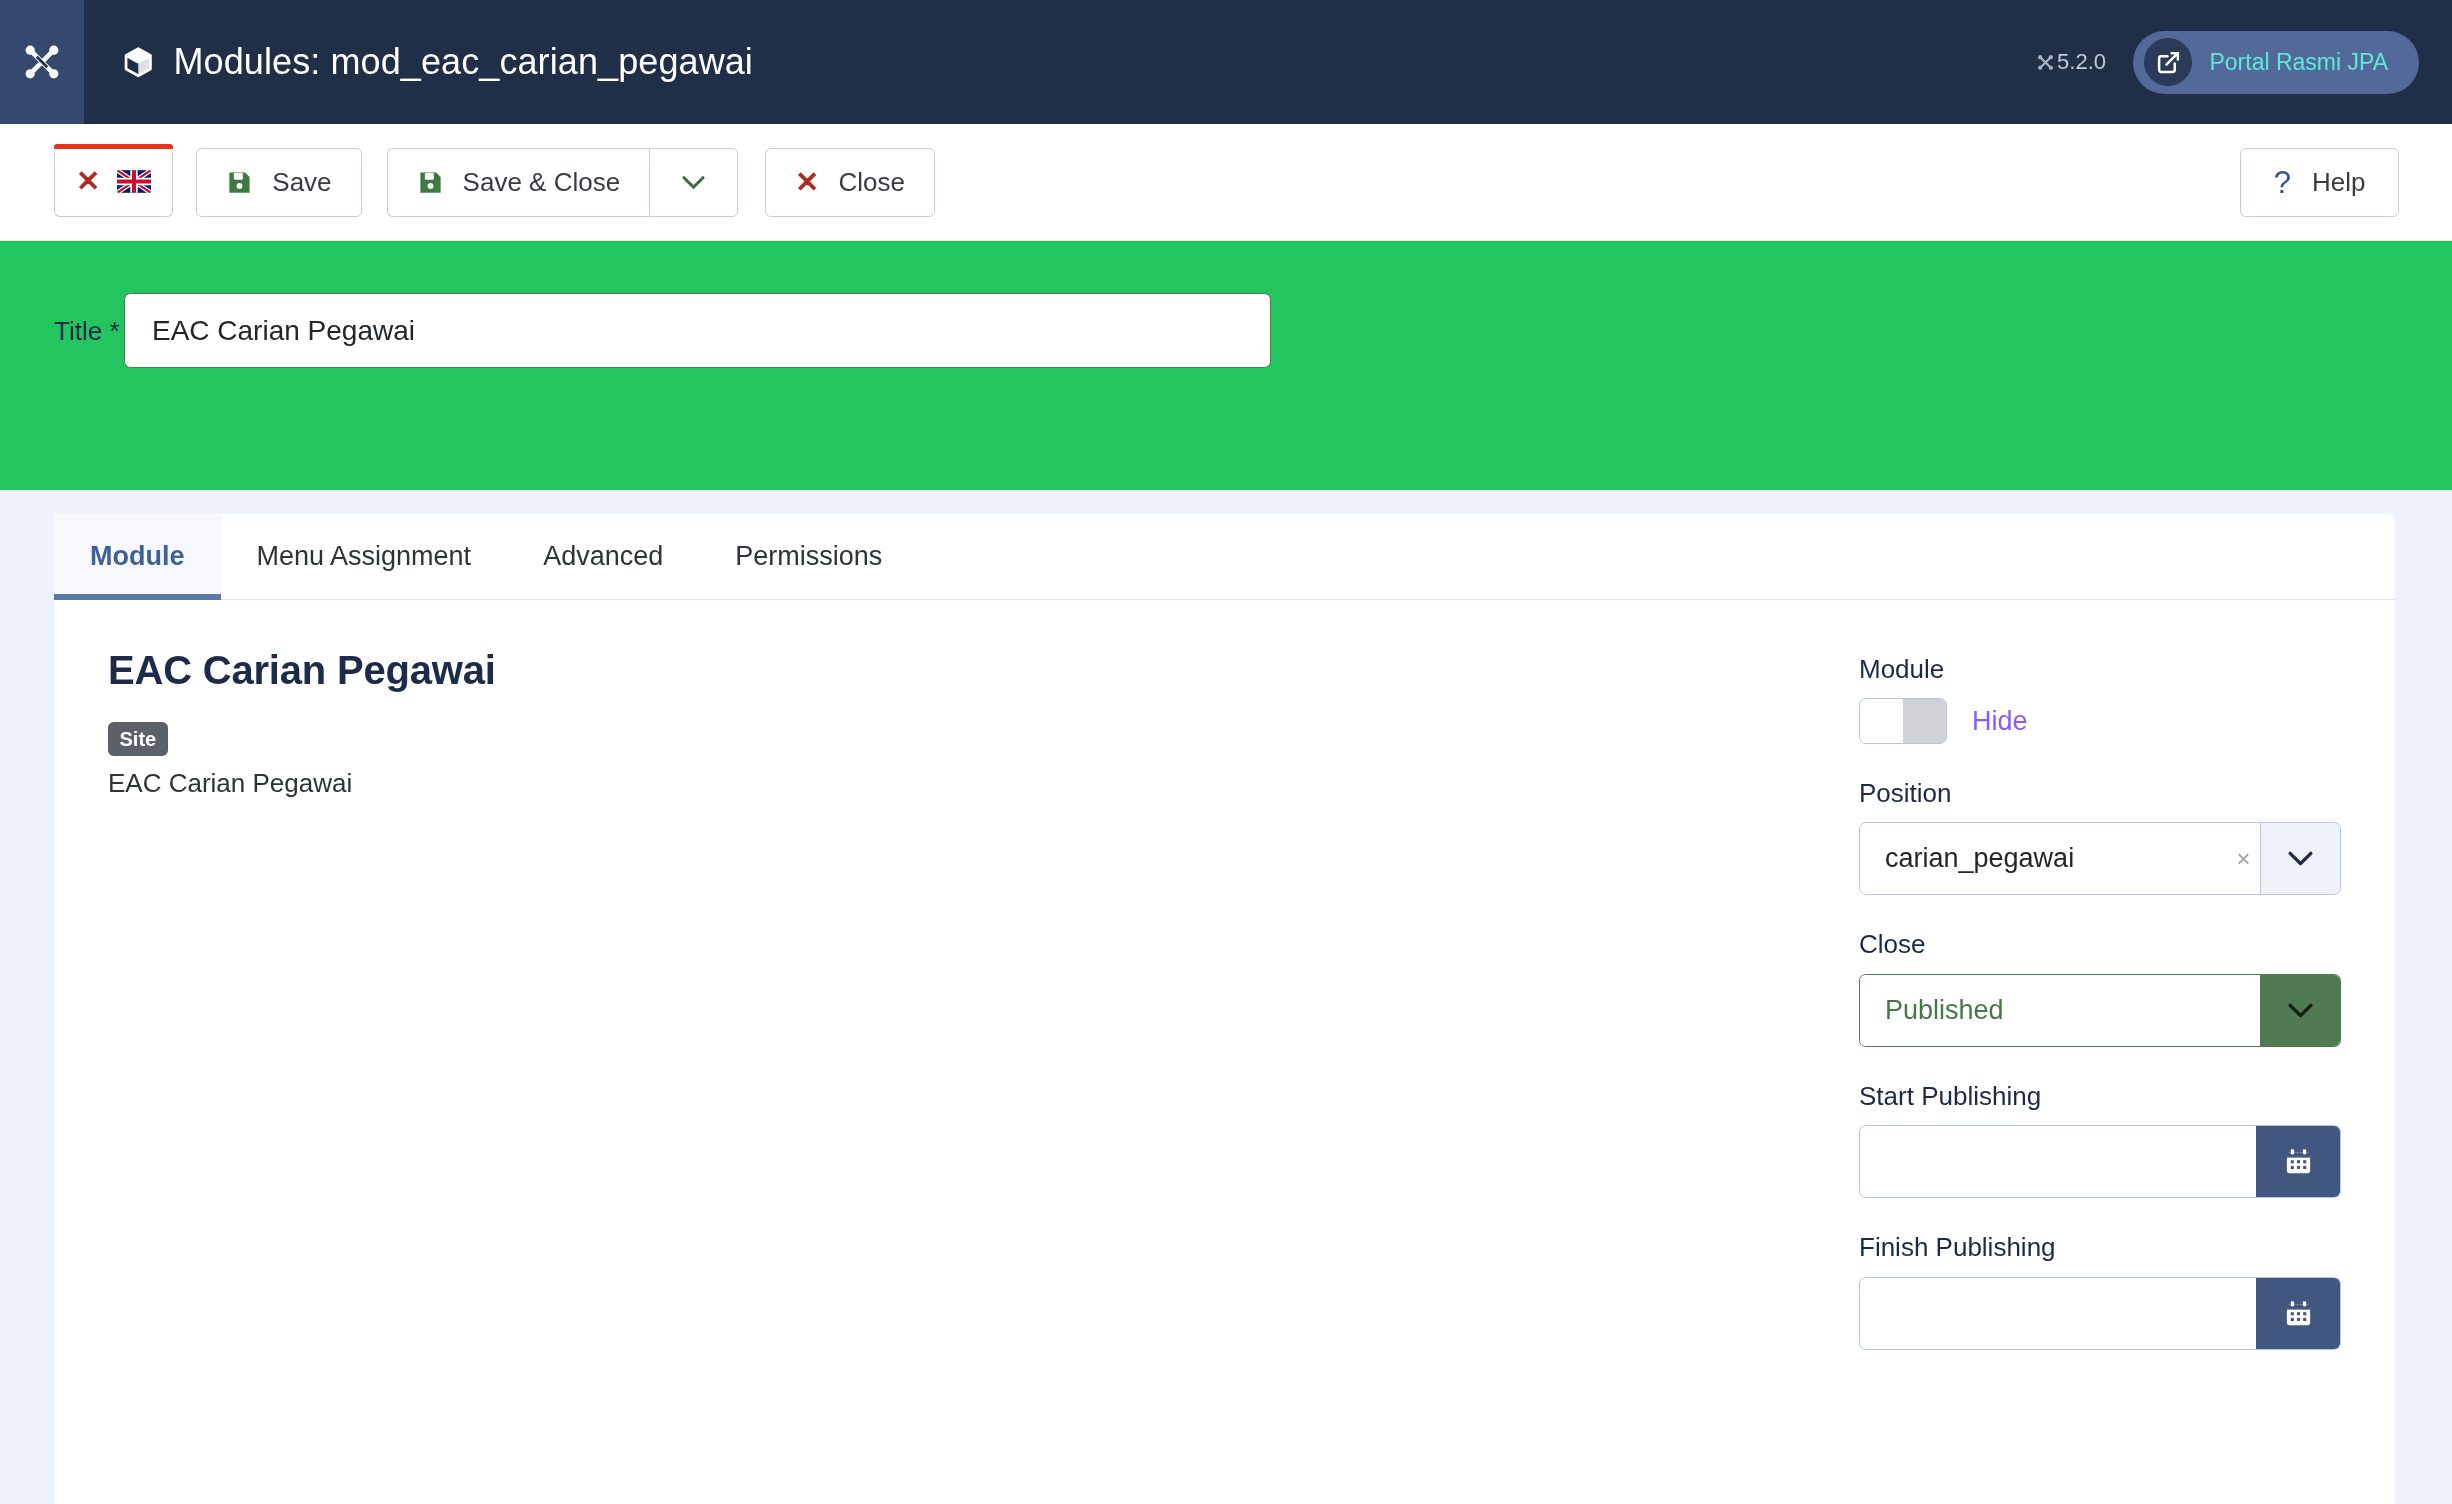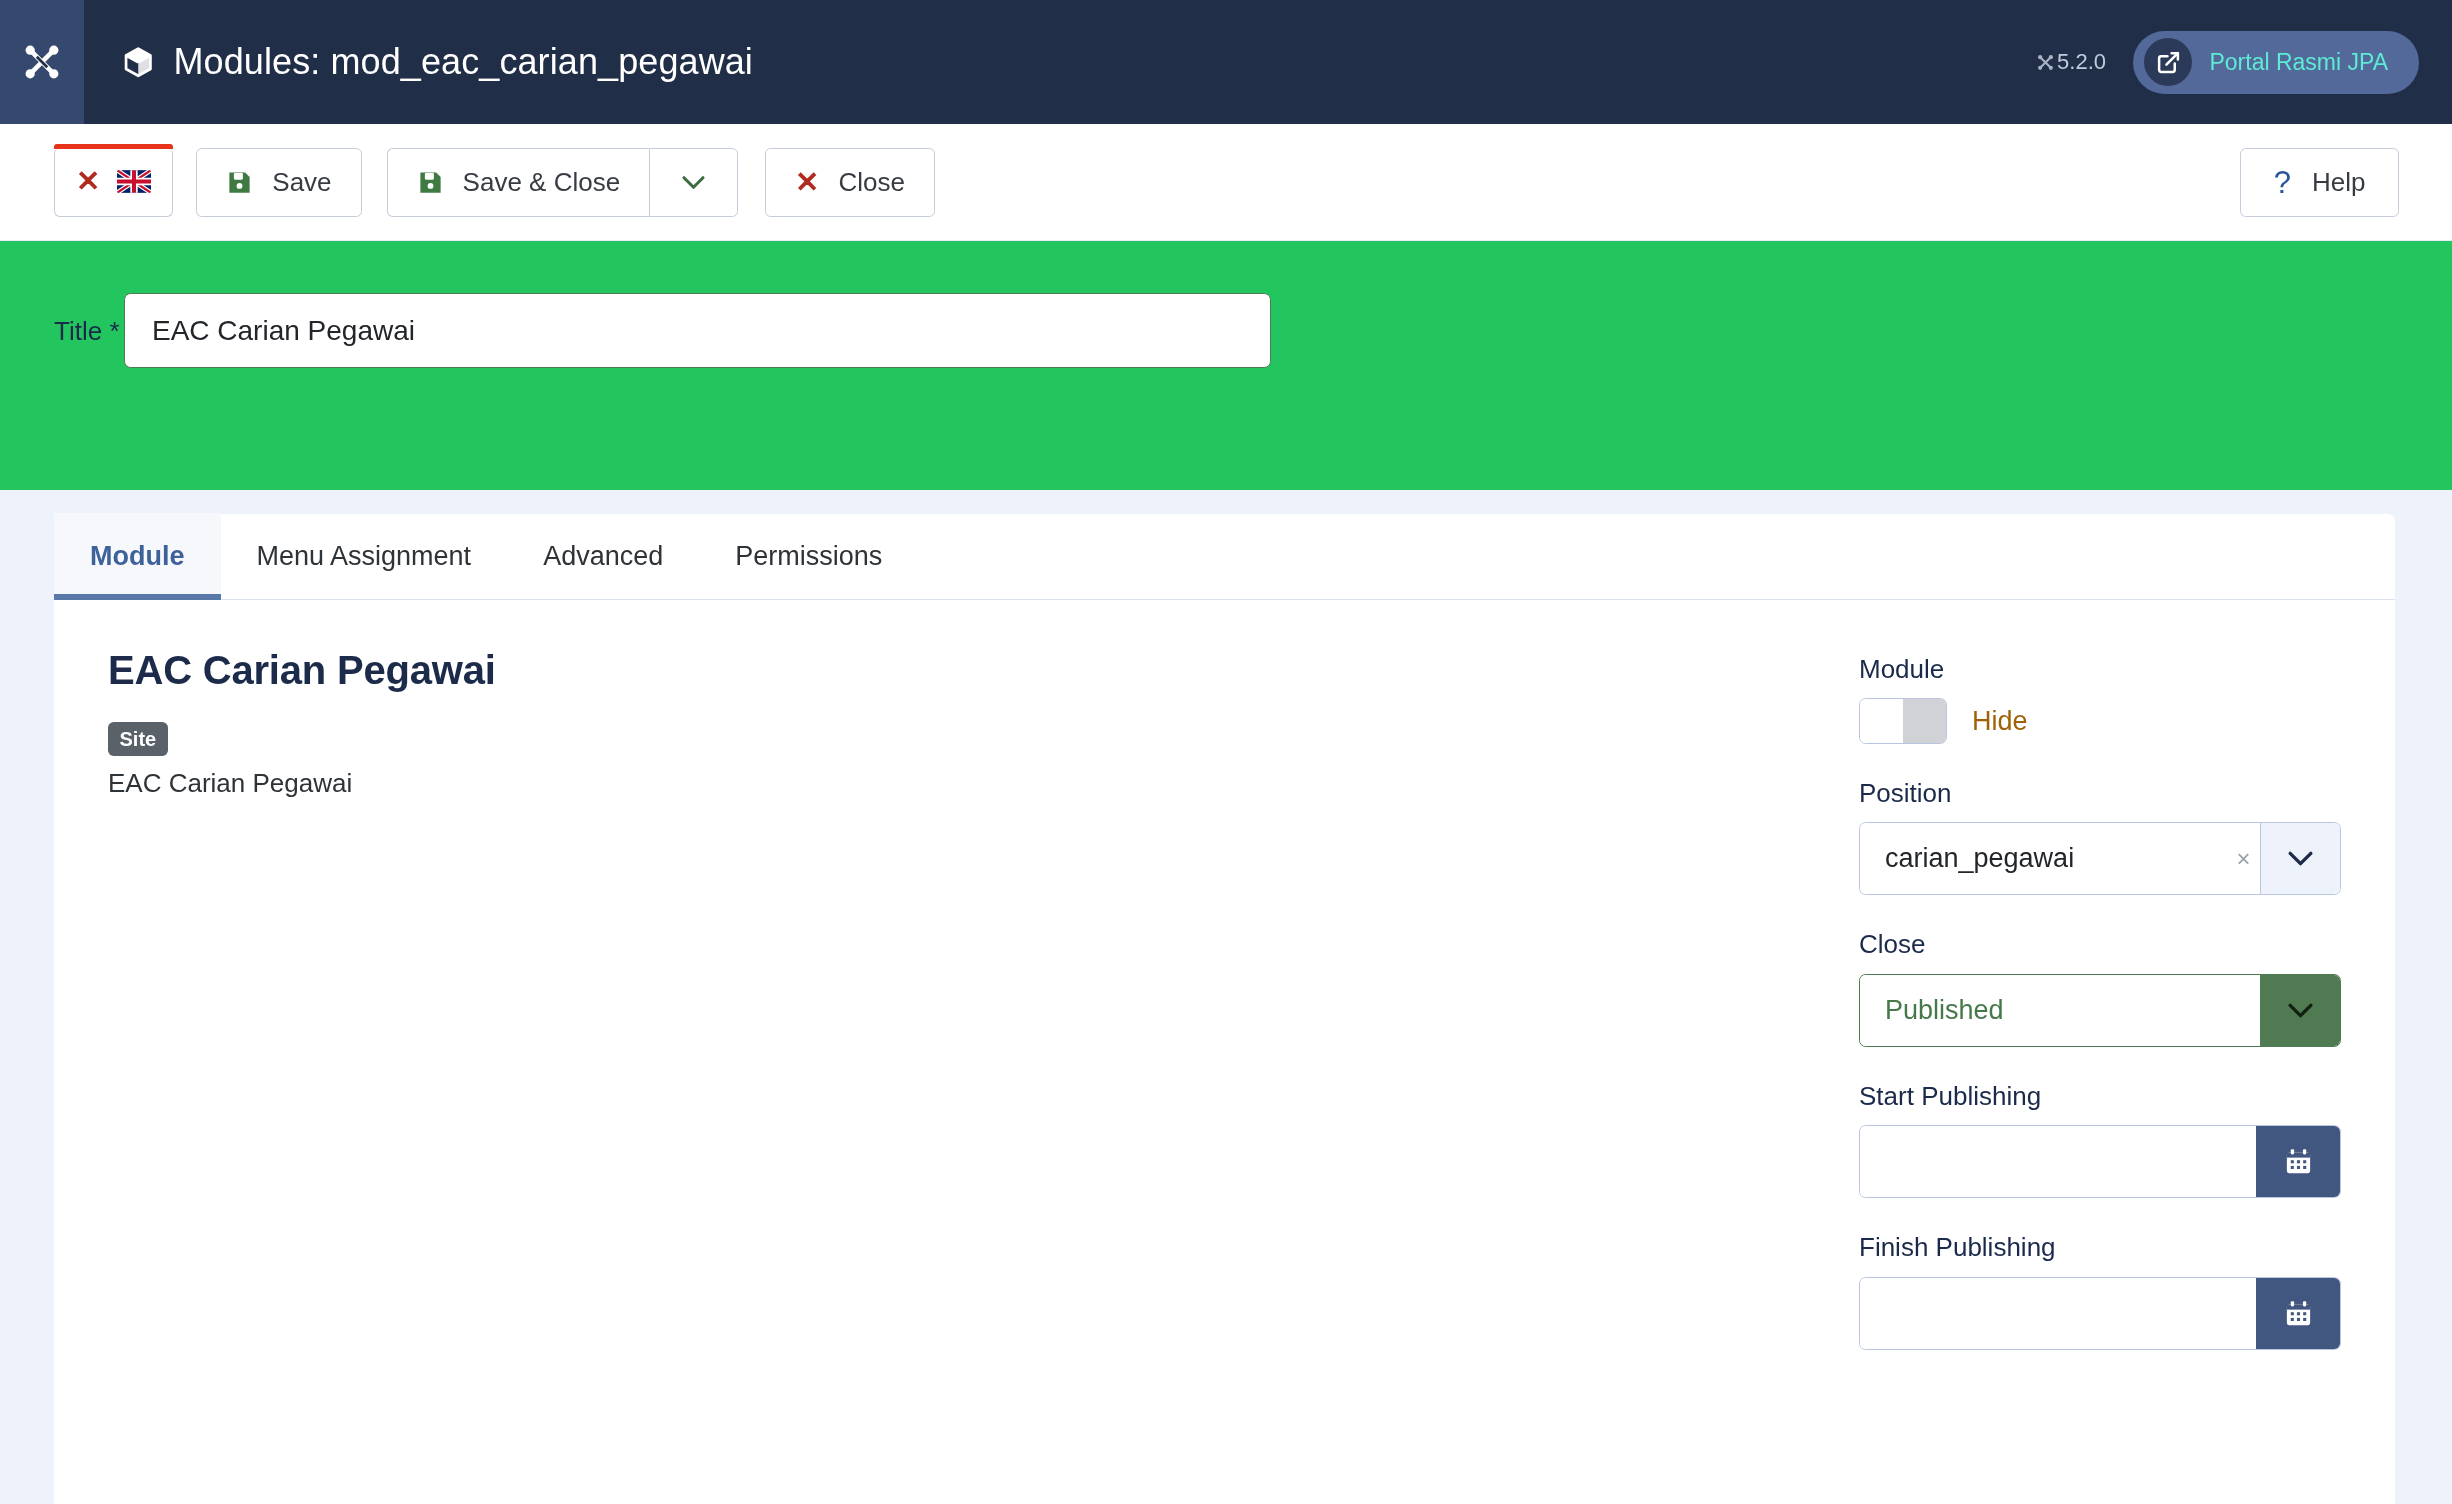--- a/index.html
+++ b/index.html
@@ -271,21 +271,21 @@
     border: 1px solid #b9c6e0;
     border-radius: 6.7px;
     display: flex;
     overflow: hidden;
     cursor: pointer;
     background: #fff;
   }
   .toggle .half { width: 50%; height: 100%; }
   .toggle .half.on { background: #ffffff; }
   .toggle .half.off { background: #d0d2d6; }
-  .toggle-text { font-size: 27px; color: #a16207; }
+  .toggle-text { font-size: 27px; color: #8b5cf6; }
 
   .select-wrap {
     display: flex;
     height: 73px;
     border: 1px solid #b9c6e0;
     border-radius: 6.7px;
     overflow: hidden;
     background: #ffffff;
     align-items: stretch;
   }

